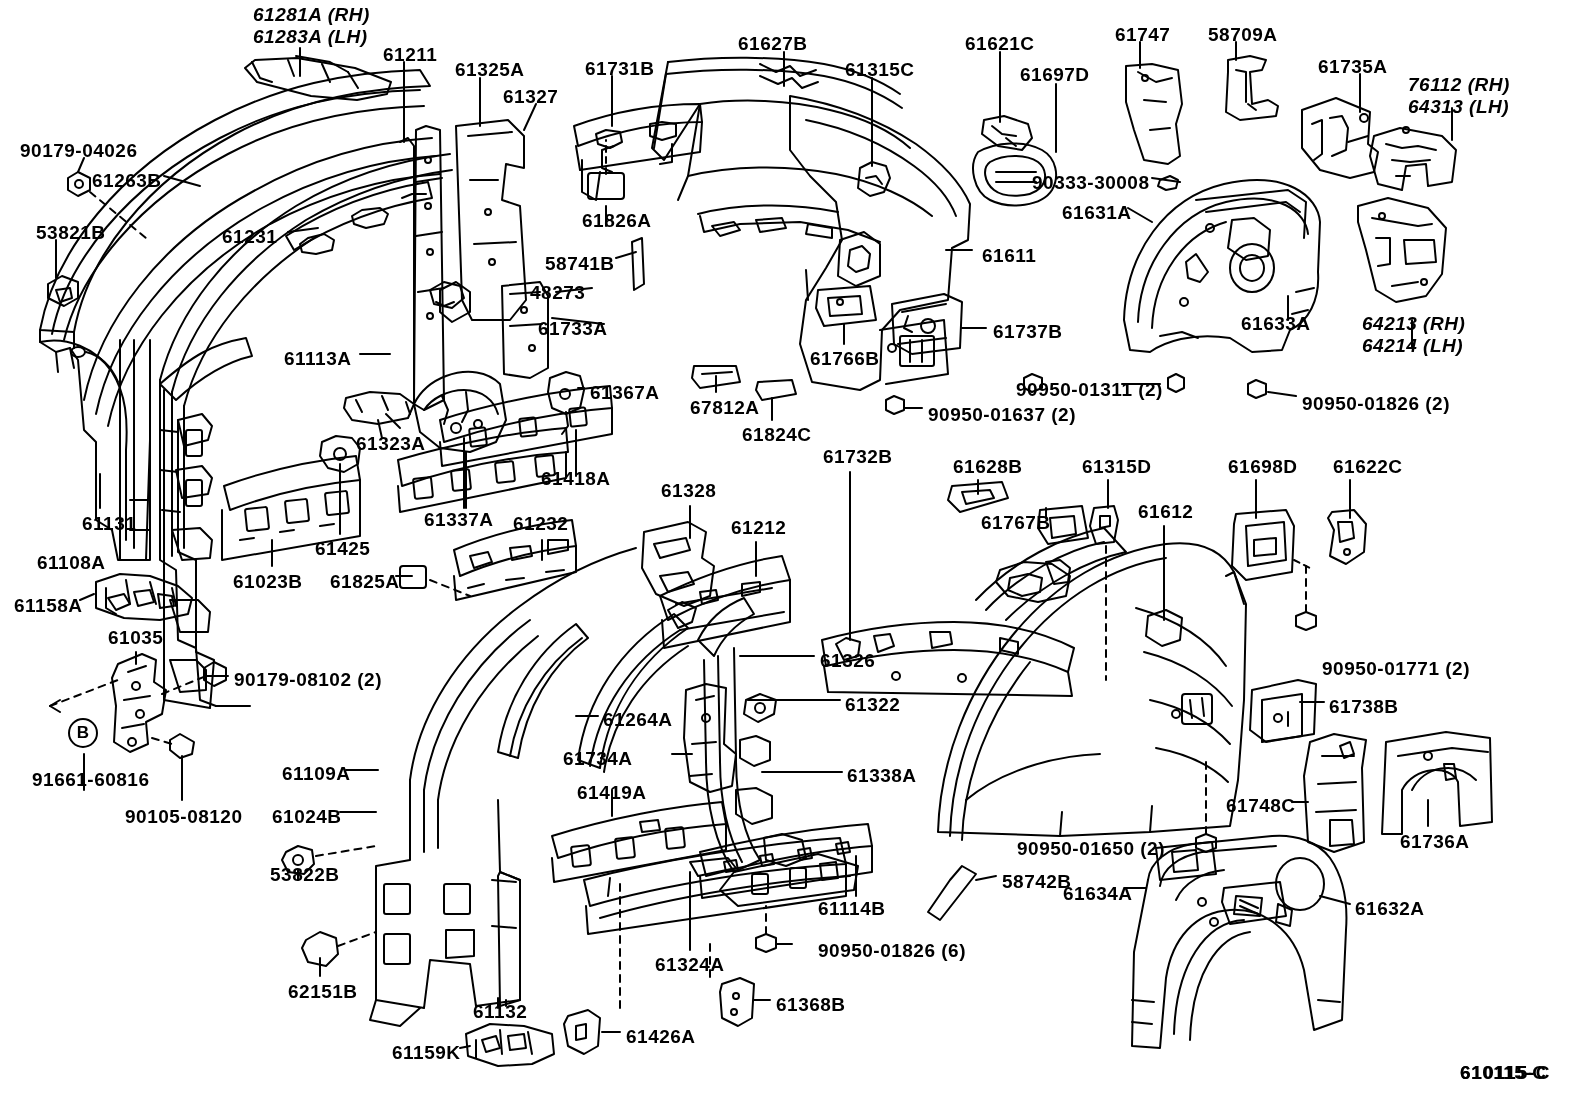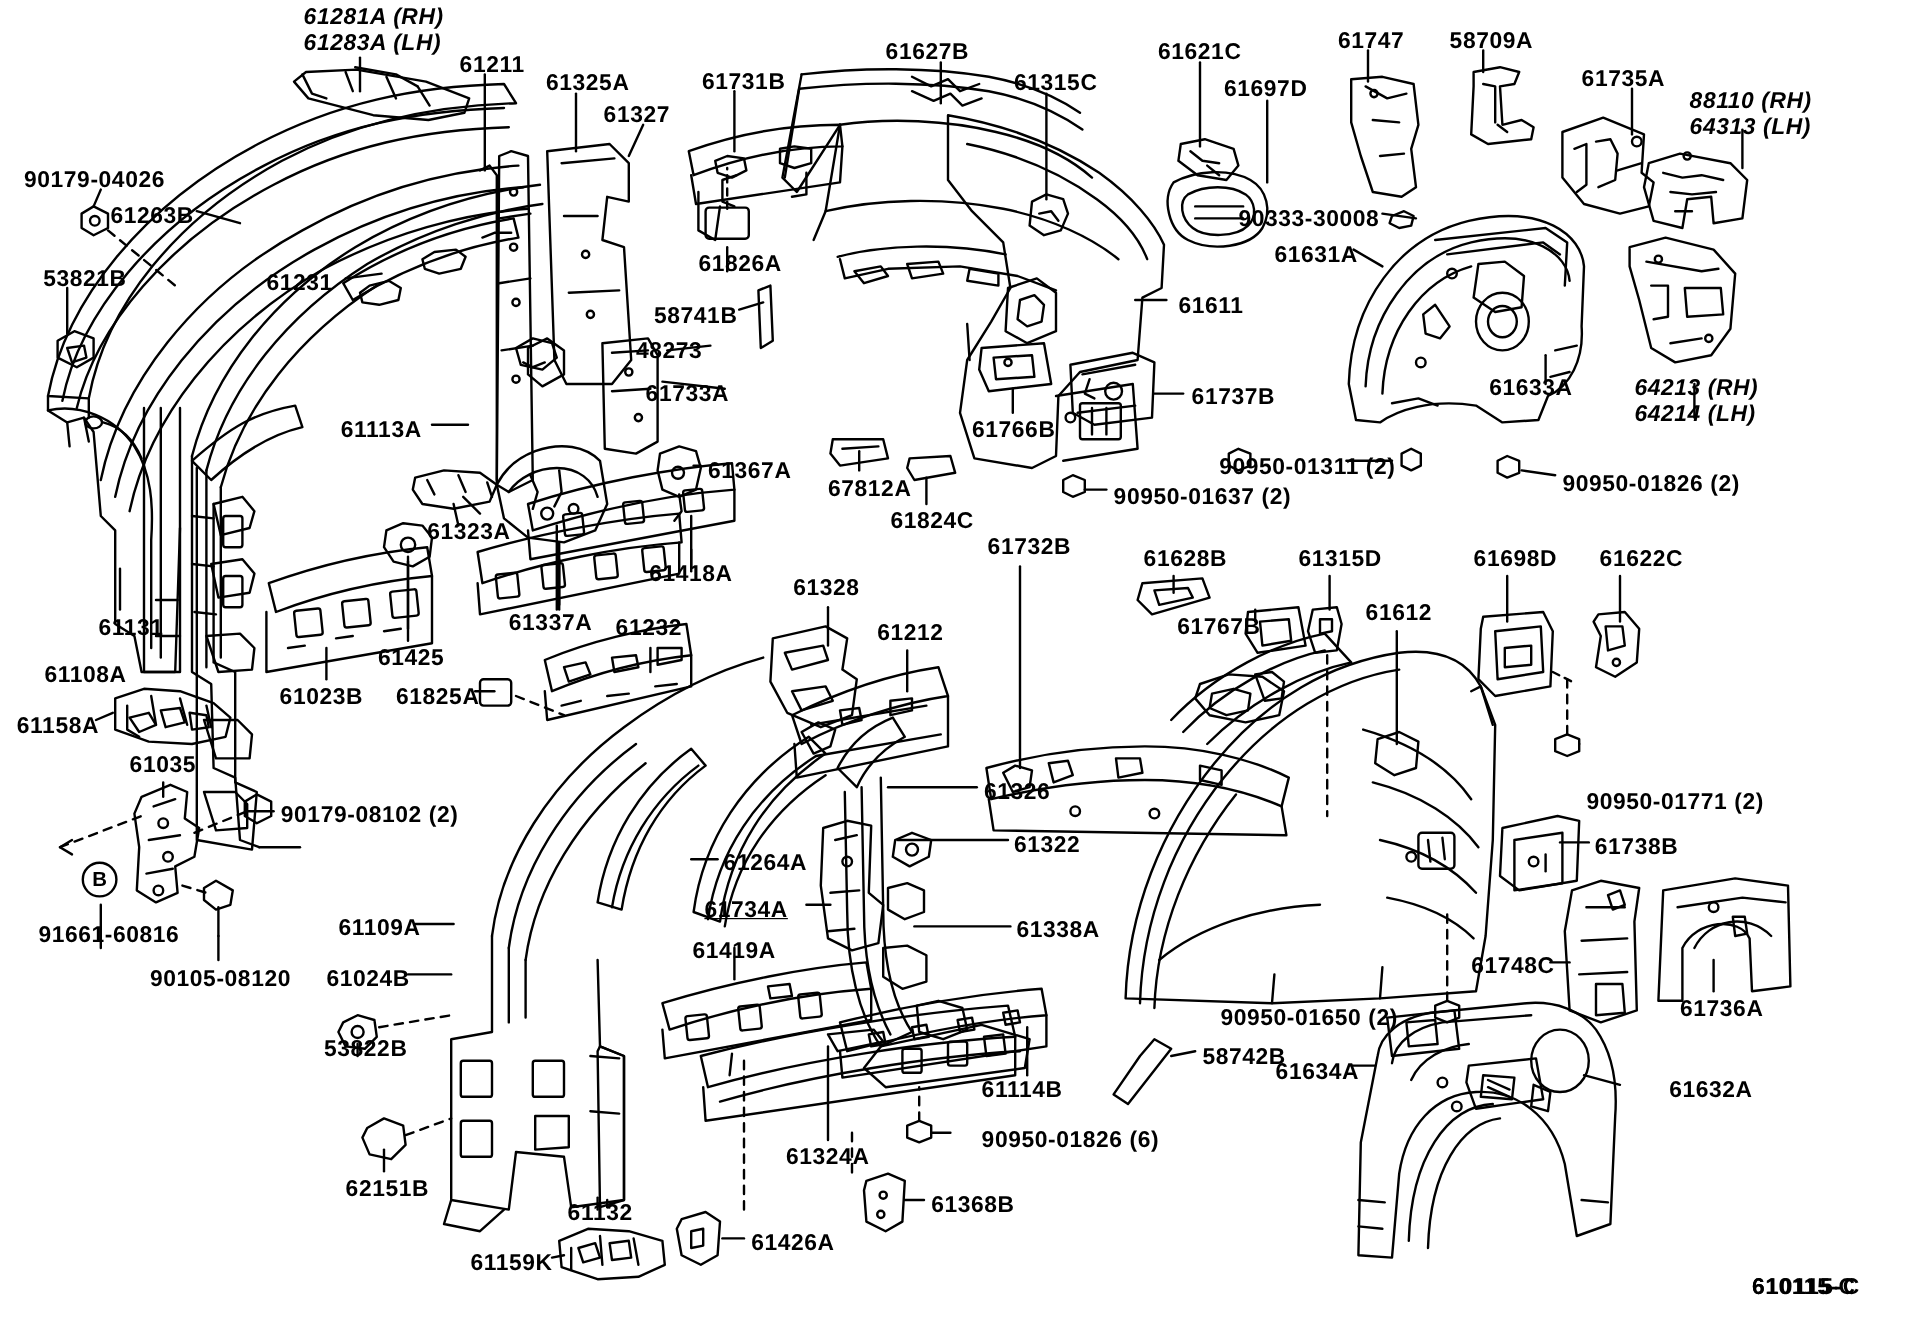--- a/index.html
+++ b/index.html
@@ -644,21 +644,21 @@
       <div class="lbl" style="left: 455px; top: 59px;">61325A</div>
       <div class="lbl" style="left: 503px; top: 86px;">61327</div>
       <div class="lbl" style="left: 585px; top: 58px;">61731B</div>
       <div class="lbl" style="left: 738px; top: 33px;">61627B</div>
       <div class="lbl" style="left: 845px; top: 59px;">61315C</div>
       <div class="lbl" style="left: 965px; top: 33px;">61621C</div>
       <div class="lbl" style="left: 1020px; top: 64px;">61697D</div>
       <div class="lbl" style="left: 1115px; top: 24px;">61747</div>
       <div class="lbl" style="left: 1208px; top: 24px;">58709A</div>
       <div class="lbl" style="left: 1318px; top: 56px;">61735A</div>
-      <div class="lbl two" style="left: 1408px; top: 74px;">88110 (RH)
+      <div class="lbl two" style="left: 1408px; top: 74px;">76112 (RH)
 64313 (LH)</div>
       <div class="lbl" style="left: 20px; top: 140px;">90179-04026</div>
       <div class="lbl" style="left: 92px; top: 170px;">61263B</div>
       <div class="lbl" style="left: 36px; top: 222px;">53821B</div>
       <div class="lbl" style="left: 222px; top: 226px;">61231</div>
       <div class="lbl" style="left: 582px; top: 210px;">61826A</div>
       <div class="lbl" style="left: 545px; top: 253px;">58741B</div>
       <div class="lbl" style="left: 530px; top: 282px;">48273</div>
       <div class="lbl" style="left: 538px; top: 318px;">61733A</div>
       <div class="lbl" style="left: 982px; top: 245px;">61611</div>
@@ -697,39 +697,39 @@
       <div class="lbl" style="left: 14px; top: 595px;">61158A</div>
       <div class="lbl" style="left: 108px; top: 627px;">61035</div>
       <div class="lbl" style="left: 234px; top: 669px;">90179-08102 (2)</div>
       <div class="lbl" style="left: 32px; top: 769px;">91661-60816</div>
       <div class="lbl" style="left: 125px; top: 806px;">90105-08120</div>
       <div class="lbl" style="left: 282px; top: 763px;">61109A</div>
       <div class="lbl" style="left: 272px; top: 806px;">61024B</div>
       <div class="lbl" style="left: 270px; top: 864px;">53822B</div>
       <div class="lbl" style="left: 288px; top: 981px;">62151B</div>
       <div class="lbl" style="left: 603px; top: 709px;">61264A</div>
-      <div class="lbl" style="left: 587px; top: 748px; text-decoration: underline;">61734A</div>
+      <div class="lbl" style="left: 563px; top: 748px;">61734A</div>
       <div class="lbl" style="left: 577px; top: 782px;">61419A</div>
       <div class="lbl" style="left: 820px; top: 650px; text-align: right;">61326</div>
       <div class="lbl" style="left: 845px; top: 694px;">61322</div>
       <div class="lbl" style="left: 847px; top: 765px;">61338A</div>
       <div class="lbl" style="left: 818px; top: 898px;">61114B</div>
       <div class="lbl" style="left: 798px; top: 940px; margin-left: 20px;">90950-01826 (6)</div>
       <div class="lbl" style="left: 655px; top: 954px;">61324A</div>
       <div class="lbl" style="left: 473px; top: 1001px;">61132</div>
       <div class="lbl" style="left: 392px; top: 1042px;">61159K</div>
       <div class="lbl" style="left: 626px; top: 1026px;">61426A</div>
       <div class="lbl" style="left: 776px; top: 994px;">61368B</div>
       <div class="lbl" style="left: 1002px; top: 871px;">58742B</div>
       <div class="lbl" style="left: 1017px; top: 838px;">90950-01650 (2)</div>
       <div class="lbl" style="left: 1322px; top: 614px; margin-top: 44px;">90950-01771 (2)</div>
       <div class="lbl" style="left: 1329px; top: 696px;">61738B</div>
       <div class="lbl" style="left: 1226px; top: 795px;">61748C</div>
       <div class="lbl" style="left: 1400px; top: 831px;">61736A</div>
       <div class="lbl" style="left: 1063px; top: 883px;">61634A</div>
-      <div class="lbl" style="left: 1355px; top: 898px; margin-left: 36px;">61632A</div>
+      <div class="lbl" style="left: 1355px; top: 898px;">61632A</div>
       <div class="lbl" style="left: 1460px; top: 1062px;">610115-C</div>
     </div>
 
   <div class="circ" style="left:68px;top:718px;">B</div>
 
 <div class="diagcode" style="left: 1460px; top: 1062px;">610115-C</div>
   </div>
 
 </body></html>

